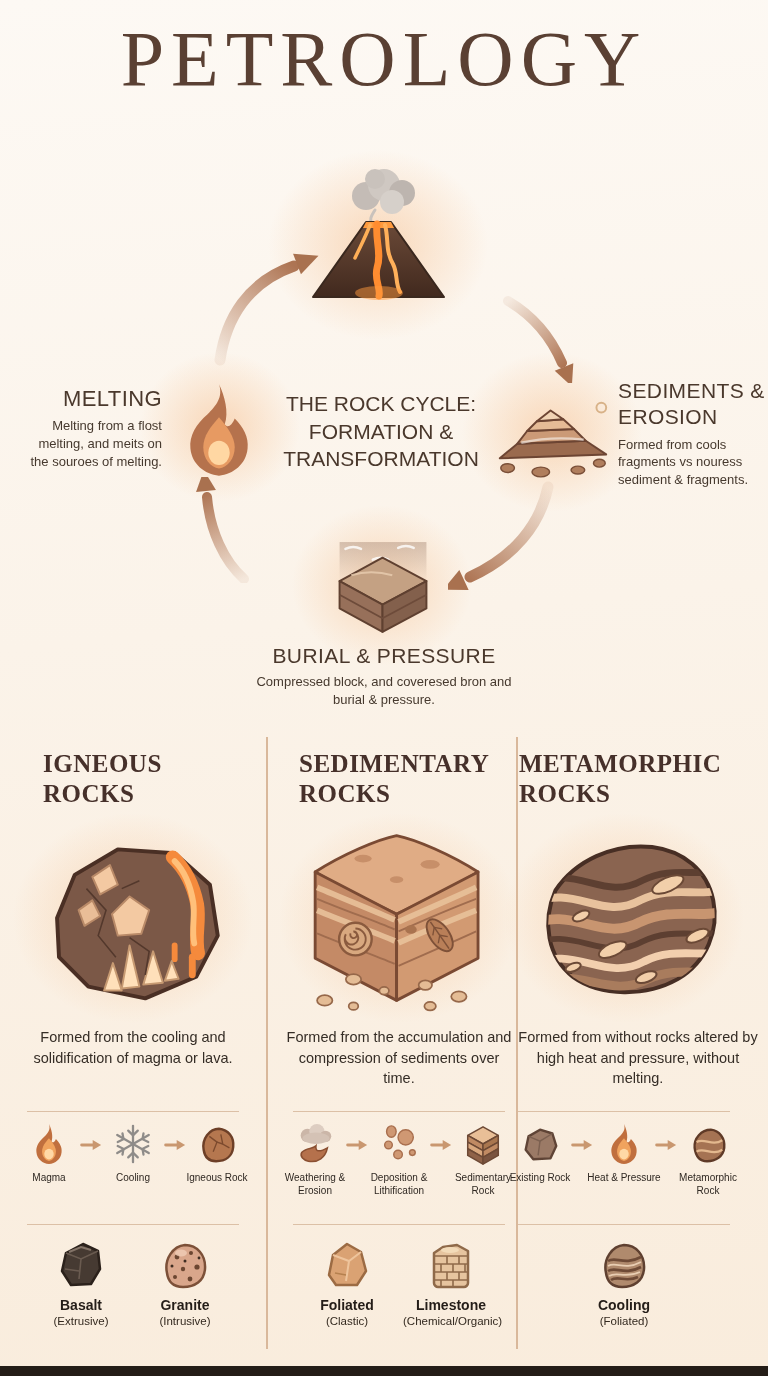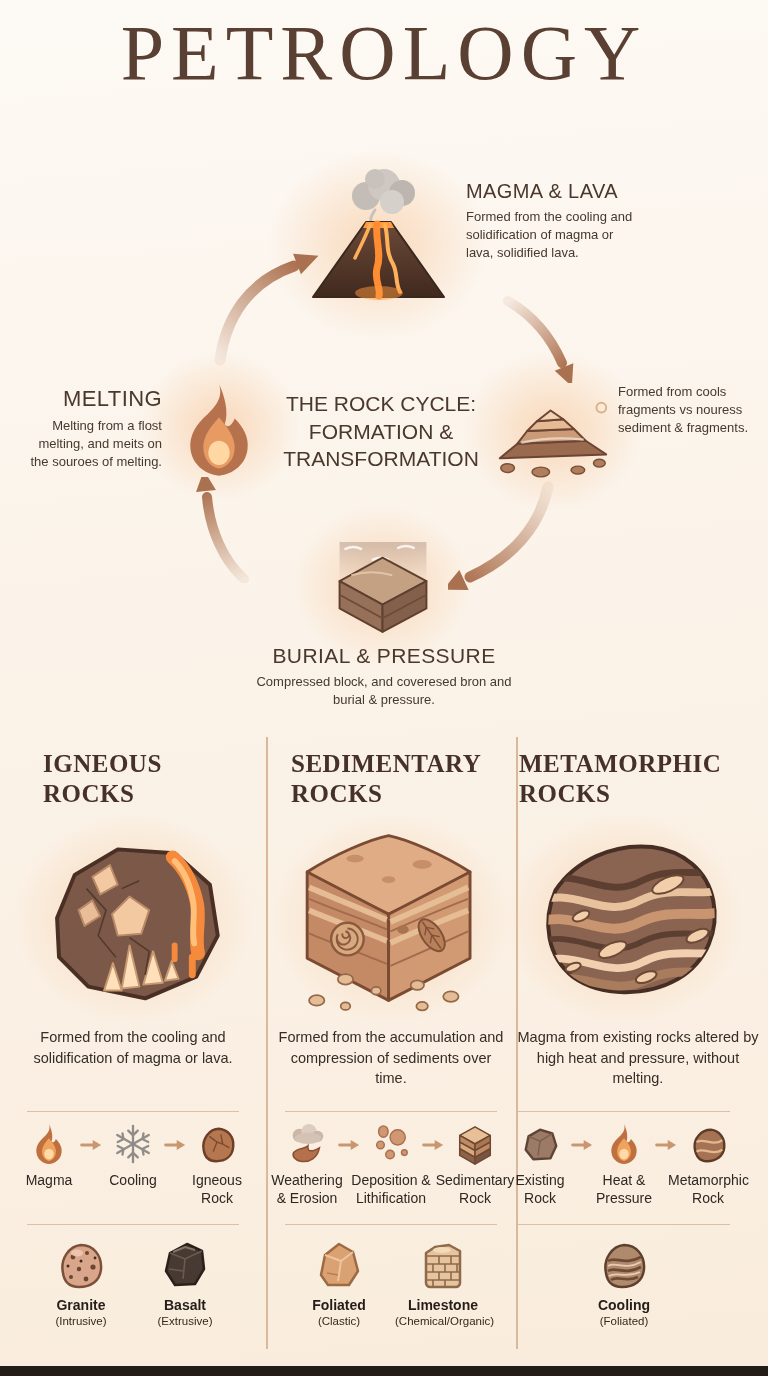--- a/index.html
+++ b/index.html
@@ -7,21 +7,21 @@
     position:relative;width:768px;height:1376px;margin:0 auto;overflow:hidden;
     background:linear-gradient(175deg,#fdf9f4 0%,#fbf3e9 45%,#f9ecdc 100%);
     font-family:"Liberation Sans",sans-serif;color:#3a302a;
   }
   .abs{position:absolute;}
   svg{display:block;width:100%;height:100%;}
   .glow{position:absolute;border-radius:50%;
     background:radial-gradient(closest-side,rgba(246,190,140,.55),rgba(246,190,140,0));}
   
   .main-title{
-    position:absolute;top:8px;left:0;width:768px;text-align:center;margin:0;
+    position:absolute;top:14px;left:0;width:768px;text-align:center;margin:0;
     font-family:"Liberation Serif",serif;font-weight:400;font-size:78px;
     letter-spacing:7px;color:#5a4033;
   }
   
   .cycle-h{font-size:20px;font-weight:400;color:#4a382c;letter-spacing:.4px;margin:0;}
   .cycle-p{font-size:13px;line-height:1.38;color:#46392e;margin:5px 0 0 0;}
   .center-title{font-size:21px;line-height:1.32;color:#4a382c;text-align:center;}
   
   .vline{position:absolute;top:737px;height:612px;width:2px;background:#d9b89b;}
   .col{position:absolute;top:737px;height:618px;}
@@ -30,21 +30,21 @@
     margin:12px auto 0;height:66px;}
   .illu{height:206px;position:relative;display:flex;align-items:center;justify-content:center;}
   .illu .glow{width:240px;height:210px;left:50%;top:50%;transform:translate(-50%,-50%);}
   .illu svg{position:relative;}
   .col-desc{font-size:14.5px;line-height:1.42;color:#352d26;text-align:center;
     width:236px;margin:6px auto 0;height:74px;}
   .rule{width:212px;height:1px;background:#dcc0a6;margin:10px auto;}
   .process{display:flex;justify-content:center;align-items:flex-start;height:92px;}
   .p-item{width:62px;text-align:center;}
   .picon{width:42px;height:44px;margin:0 auto;}
-  .p-label{font-size:14px;line-height:1.25;color:#2f2822;margin:6px 0 0 -9px;width:80px;}
+  .p-label{font-size:10px;line-height:1.25;color:#2f2822;margin:6px 0 0 -9px;width:80px;}
   .p-arrow{width:22px;height:16px;margin-top:15px;flex:none;}
   .examples{display:flex;justify-content:center;gap:8px;margin-top:14px;}
   .ex-item{width:96px;text-align:center;}
   .ex-icon{width:56px;height:52px;margin:0 auto;}
   .ex-name{font-size:14px;font-weight:700;color:#241d18;margin-top:6px;}
   .ex-type{font-size:11.5px;color:#33291f;margin-top:2px;white-space:nowrap;}
   .footer-bar{position:absolute;left:0;bottom:0;width:768px;height:10px;background:#241d17;}
 </style>
 </head>
 <body>
@@ -76,24 +76,20 @@
       <path d="M79 44 C75 50 73 54 76 60" stroke="#c9c2bc" fill="none" stroke-width="3" stroke-linecap="round"></path>
       <path d="M70 56 L95 56 L148 131 L17 131 Z" fill="url(#vg)" stroke="#3a281e" stroke-width="2" stroke-linejoin="round"></path>
       <path d="M70 56 L95 56 L98 62 L67 62 Z" fill="#ff9a3d"></path>
       <path d="M81 58 C79 74 86 88 81 102 C78 114 85 122 83 130" stroke="#ff8c30" stroke-width="7" fill="none" stroke-linecap="round"></path>
       <path d="M89 59 C93 74 89 84 97 98 C102 108 99 117 104 126" stroke="#ffb05a" stroke-width="4" fill="none" stroke-linecap="round"></path>
       <path d="M74 59 C69 72 65 79 59 92" stroke="#ffaf57" stroke-width="3.5" fill="none" stroke-linecap="round"></path>
       <ellipse cx="83" cy="127" rx="24" ry="7" fill="#ff9a3d" opacity="0.5"></ellipse>
     </svg>
   </div>
 
-  <div class="abs" style="left:466px;top:180px;width:172px;">
-    <h2 class="cycle-h">MAGMA &amp; LAVA</h2>
-    <p class="cycle-p">Formed from the cooling and solidification of magma or lava, solidified lava.</p>
-  </div>
 
   <div class="abs" style="left:208px;top:248px;width:115px;height:120px;">
     <svg viewBox="0 0 115 120">
       <defs>
           <linearGradient id="ag1" gradientUnits="userSpaceOnUse" x1="12" y1="112" x2="86" y2="18">
         <stop offset="0" stop-color="#b57b59" stop-opacity="0.1"></stop>
             <stop offset="1" stop-color="#ad7453"></stop>
       </linearGradient>
         </defs>
       <path d="M12 112 C 18 70 40 34 86 18" stroke="url(#ag1)" stroke-width="11" fill="none" stroke-linecap="round"></path>
@@ -165,20 +161,21 @@
         <ellipse cx="16" cy="88" rx="7" ry="4.5"></ellipse>
         <ellipse cx="50" cy="92" rx="9" ry="5"></ellipse>
         <ellipse cx="88" cy="90" rx="7" ry="4"></ellipse>
         <ellipse cx="110" cy="83" rx="6" ry="4"></ellipse>
       </g>
       <circle cx="112" cy="26" r="5" fill="none" stroke="#d8b288" stroke-width="2"></circle>
     </svg>
   </div>
 
   <div class="abs" style="left:618px;top:378px;width:148px;">
+    <h2 class="cycle-h" style="font-size:21px;line-height:1.25;">SEDIMENTS &amp; EROSION</h2>
     <p class="cycle-p">Formed from cools fragments vs nouress sediment &amp; fragments.</p>
   </div>
 
   <div class="abs" style="left:322px;top:534px;width:122px;height:102px;">
     <svg viewBox="0 0 125 100">
       <defs>
           <linearGradient id="wg" x1="0" y1="0" x2="0" y2="1">
         <stop offset="0" stop-color="#a68672" stop-opacity=".45"></stop>
             <stop offset="1" stop-color="#a68672" stop-opacity="0"></stop>
       </linearGradient>
@@ -290,59 +287,59 @@
           </svg>
         </div>
         <div class="p-label">Igneous Rock</div>
       </div>
     </div>
     <div class="rule"></div>
     <div class="examples">
       <div class="ex-item">
         <div class="ex-icon">
           <svg viewBox="0 0 56 52">
+            <path d="M9 32 L13 14 L30 5 L45 12 L47 30 L38 45 L18 46 Z" fill="#463a32" stroke="#2b211b" stroke-width="2.5" stroke-linejoin="round"></path>
+            <g stroke="#6a5b50" stroke-width="1.6" fill="none">
+              <path d="M13 14 L28 20 L45 12"></path>
+                <path d="M28 20 L26 40"></path>
+                <path d="M12 30 L26 32"></path>
+            </g>
+            <path d="M16 13 L28 8 L38 11" stroke="#847468" stroke-width="2" fill="none"></path>
+          </svg>
+        </div>
+        <div class="ex-name">Basalt</div>
+        <div class="ex-type">(Extrusive)</div>
+      </div>
+      <div class="ex-item">
+        <div class="ex-icon">
+          <svg viewBox="0 0 56 52">
             <path d="M10 34 C 7 20 16 7 28 6 C 40 6 49 16 48 30 C 47 42 38 48 26 48 C 16 48 11 42 10 34 Z" fill="#d9a68b" stroke="#7c5038" stroke-width="2.5"></path>
             <g fill="#6b4631">
                 <circle cx="20" cy="18" r="2.4"></circle>
                 <circle cx="34" cy="14" r="2"></circle>
                 <circle cx="40" cy="28" r="2.6"></circle>
                 <circle cx="26" cy="30" r="2.2"></circle>
                 <circle cx="18" cy="38" r="2"></circle>
                 <circle cx="33" cy="40" r="2.4"></circle>
               </g>
             <g fill="#3e2d22">
                 <circle cx="28" cy="22" r="1.5"></circle>
                 <circle cx="15" cy="27" r="1.5"></circle>
                 <circle cx="42" cy="19" r="1.4"></circle>
               </g>
             <ellipse cx="24" cy="14" rx="6" ry="3.5" fill="#f0cdb6" opacity=".8"></ellipse>
           </svg>
         </div>
         <div class="ex-name">Granite</div>
         <div class="ex-type">(Intrusive)</div>
       </div>
-      <div class="ex-item">
-        <div class="ex-icon">
-          <svg viewBox="0 0 56 52">
-            <path d="M9 32 L13 14 L30 5 L45 12 L47 30 L38 45 L18 46 Z" fill="#463a32" stroke="#2b211b" stroke-width="2.5" stroke-linejoin="round"></path>
-            <g stroke="#6a5b50" stroke-width="1.6" fill="none">
-              <path d="M13 14 L28 20 L45 12"></path>
-                <path d="M28 20 L26 40"></path>
-                <path d="M12 30 L26 32"></path>
-            </g>
-            <path d="M16 13 L28 8 L38 11" stroke="#847468" stroke-width="2" fill="none"></path>
-          </svg>
-        </div>
-        <div class="ex-name">Basalt</div>
-        <div class="ex-type">(Extrusive)</div>
-      </div>
-    </div>
-  </div>
-
-  <div class="col" style="left:266px;width:250px;">
+    </div>
+  </div>
+
+  <div class="col" style="left:266px;width:250px;padding-left:8px;">
     <h2 class="col-title" style="width:200px;">SEDIMENTARY ROCKS</h2>
     <div class="illu">
       <div class="glow"></div>
       <svg viewBox="0 0 215 200" style="width:206px;height:192px;">
         <g stroke="#7a4a33" stroke-width="3" stroke-linejoin="round">
           <path d="M105 14 C 125 18 162 34 190 52 C 160 70 130 84 105 96 C 80 84 50 70 20 52 C 48 34 85 18 105 14 Z" fill="#e0ac85"></path>
           <path d="M20 52 L105 96 L105 186 L20 142 Z" fill="#c48a66"></path>
           <path d="M190 52 L105 96 L105 186 L190 142 Z" fill="#d29a72"></path>
         </g>
         <g fill="#c78f69">
@@ -507,21 +504,21 @@
         <g fill="#f2cfaa" stroke="#6b4936" stroke-width="2">
           <ellipse cx="152" cy="56" rx="17" ry="7" transform="rotate(-24 152 56)"></ellipse>
           <ellipse cx="96" cy="122" rx="15" ry="6.5" transform="rotate(-24 96 122)"></ellipse>
           <ellipse cx="182" cy="108" rx="12" ry="5.5" transform="rotate(-24 182 108)"></ellipse>
           <ellipse cx="64" cy="88" rx="9" ry="4.5" transform="rotate(-24 64 88)"></ellipse>
           <ellipse cx="130" cy="150" rx="11" ry="5" transform="rotate(-20 130 150)"></ellipse>
           <ellipse cx="56" cy="140" rx="8" ry="4" transform="rotate(-20 56 140)"></ellipse>
         </g>
       </svg>
     </div>
-    <p class="col-desc" style="width:244px;">Magma from existing rocks altered by high heat and pressure, without melting.</p>
+    <p class="col-desc" style="width:244px;">Formed from without rocks altered by high heat and pressure, without melting.</p>
     <div class="rule"></div>
     <div class="process">
       <div class="p-item">
         <div class="picon">
           <svg viewBox="0 0 44 44">
             <path d="M7 28 L10 14 L22 7 L35 11 L39 24 L33 37 L15 38 Z" fill="#9b7a66" stroke="#5f4436" stroke-width="2.5" stroke-linejoin="round"></path>
             <g stroke="#7c6050" stroke-width="1.5" fill="none">
                 <path d="M10 14 L22 19 L35 11"></path>
                 <path d="M22 19 L20 34"></path>
               </g>

